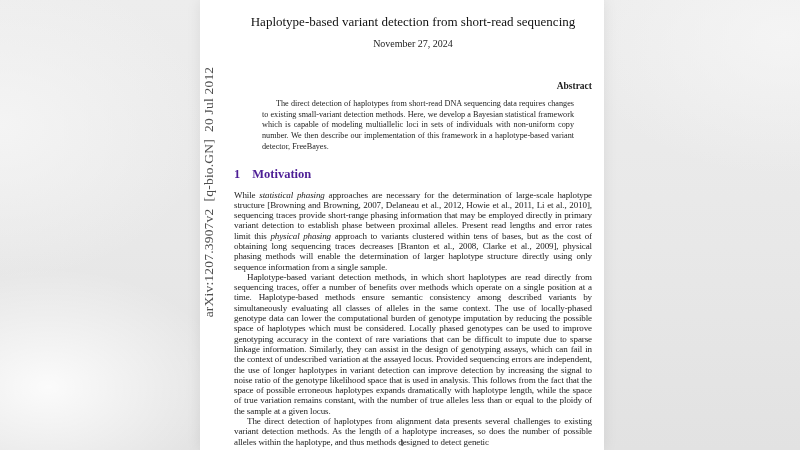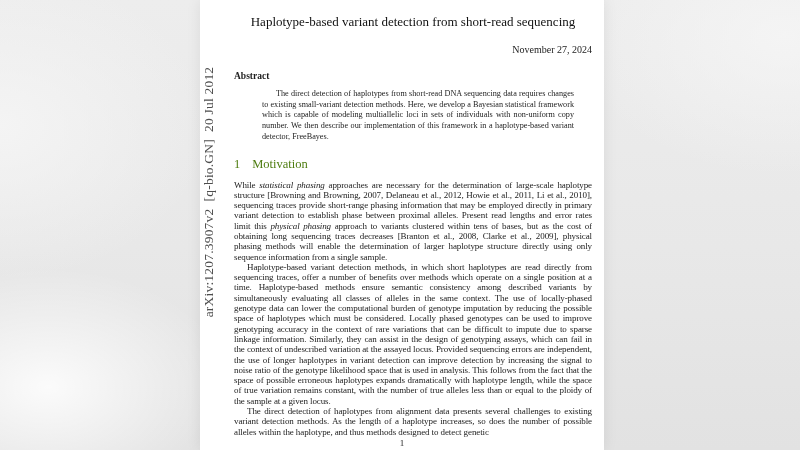--- a/index.html
+++ b/index.html
@@ -20,27 +20,27 @@
     position:absolute;left:9px;top:192px;
     transform:translate(-50%,-50%) rotate(-90deg);
     white-space:pre;font-size:13.5px;color:#4d4d4d;letter-spacing:0.2px;
   }
   .content{margin:0 12px 0 34px;color:#1c1c1c;}
   .title{
     margin:0;padding-top:14px;text-align:center;font-weight:normal;
     font-size:13px;white-space:nowrap;color:#111;
   }
   .authors{margin-top:12px;text-align:center;font-size:10px;}
-  .date{margin-top:14px;text-align:right;font-size:10px;}
-  .abs-head{margin-top:16px;text-align:left;font-size:9.5px;font-weight:bold;}
+  .date{margin-top:8px;text-align:center;font-size:10px;}
+  .abs-head{margin-top:32px;text-align:right;font-size:9.5px;font-weight:bold;}
   .abs-text{
     margin:8px 18px 0 28px;font-size:8.2px;line-height:10.7px;
     text-align:justify;text-indent:14px;
   }
-  .sec-head{margin:14px 0 0 0;font-size:12.5px;font-weight:normal;color:#4d7c0f;}
+  .sec-head{margin:14px 0 0 0;font-size:12.5px;font-weight:bold;color:#4c1d95;}
   .sec-head .num{margin-right:12px;}
   .body{margin-top:8px;}
   .body p{
     margin:0;font-size:9px;line-height:10.3px;text-align:justify;
     letter-spacing:-0.1px;
   }
   .body p.indent{text-indent:13px;}
   .it{font-style:italic;}
   .pagenum{
     position:absolute;left:0;right:0;bottom:2px;text-align:center;

